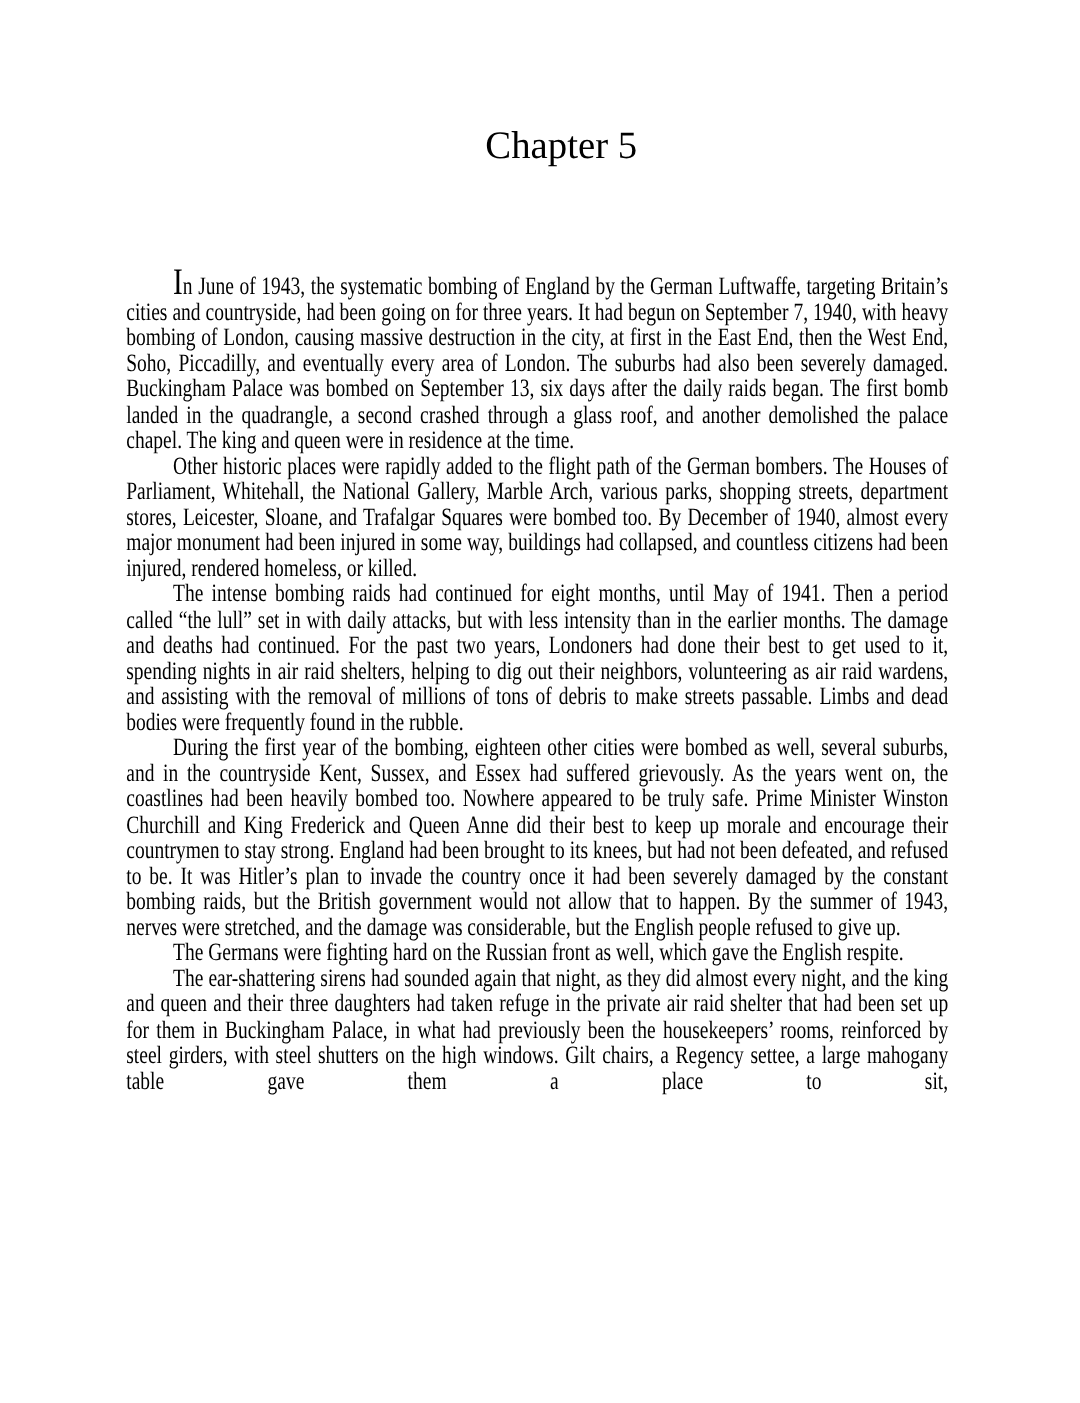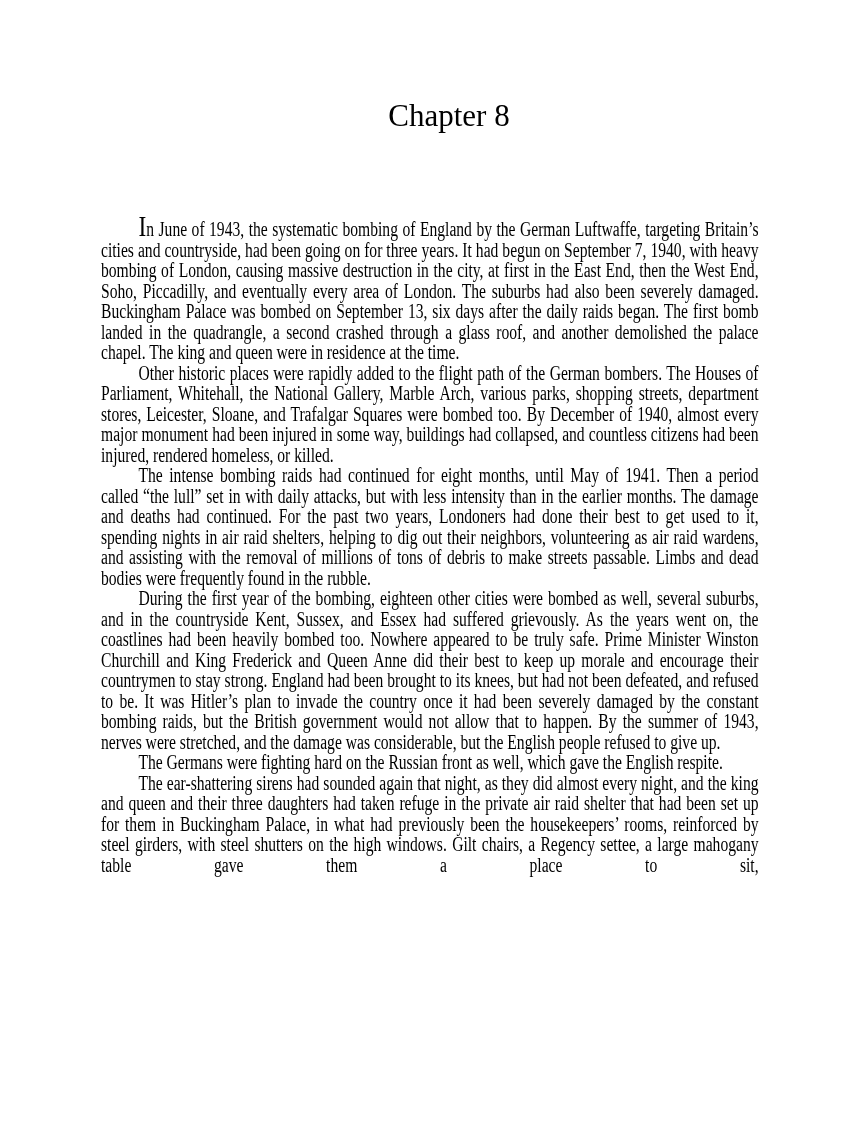--- a/index.html
+++ b/index.html
@@ -48,21 +48,21 @@
   }
   .initial-cap {
     font-size: 30px;
     line-height: 20.5px;
   }
 </style>
 </head>
 <body>
 
 <div class="page">
-  <h1 class="chapter-title">Chapter 8</h1>
+  <h1 class="chapter-title">Chapter 5</h1>
 
   <div class="body-text">
     <p class="para"><span class="initial-cap">I</span><span>n June of 1943, the systematic bombing of England by the German Luftwaffe, targeting Britain’s cities and countryside, had been going on for three years. It had begun on September 7, 1940, with heavy bombing of London, causing massive destruction in the city, at first in the East End, then the West End, Soho, Piccadilly, and eventually every area of London. The suburbs had also been severely damaged. Buckingham Palace was bombed on September 13, six days after the daily raids began. The first bomb landed in the quadrangle, a second crashed through a glass roof, and another demolished the palace chapel. The king and queen were in residence at the time.</span></p>
 
     <p class="para">Other historic places were rapidly added to the flight path of the German bombers. The Houses of Parliament, Whitehall, the National Gallery, Marble Arch, various parks, shopping streets, department stores, Leicester, Sloane, and Trafalgar Squares were bombed too. By December of 1940, almost every major monument had been injured in some way, buildings had collapsed, and countless citizens had been injured, rendered homeless, or killed.</p>
 
     <p class="para">The intense bombing raids had continued for eight months, until May of 1941. Then a period called “the lull” set in with daily attacks, but with less intensity than in the earlier months. The damage and deaths had continued. For the past two years, Londoners had done their best to get used to it, spending nights in air raid shelters, helping to dig out their neighbors, volunteering as air raid wardens, and assisting with the removal of millions of tons of debris to make streets passable. Limbs and dead bodies were frequently found in the rubble.</p>
 
     <p class="para">During the first year of the bombing, eighteen other cities were bombed as well, several suburbs, and in the countryside Kent, Sussex, and Essex had suffered grievously. As the years went on, the coastlines had been heavily bombed too. Nowhere appeared to be truly safe. Prime Minister Winston Churchill and King Frederick and Queen Anne did their best to keep up morale and encourage their countrymen to stay strong. England had been brought to its knees, but had not been defeated, and refused to be. It was Hitler’s plan to invade the country once it had been severely damaged by the constant bombing raids, but the British government would not allow that to happen. By the summer of 1943, nerves were stretched, and the damage was considerable, but the English people refused to give up.</p>
 

